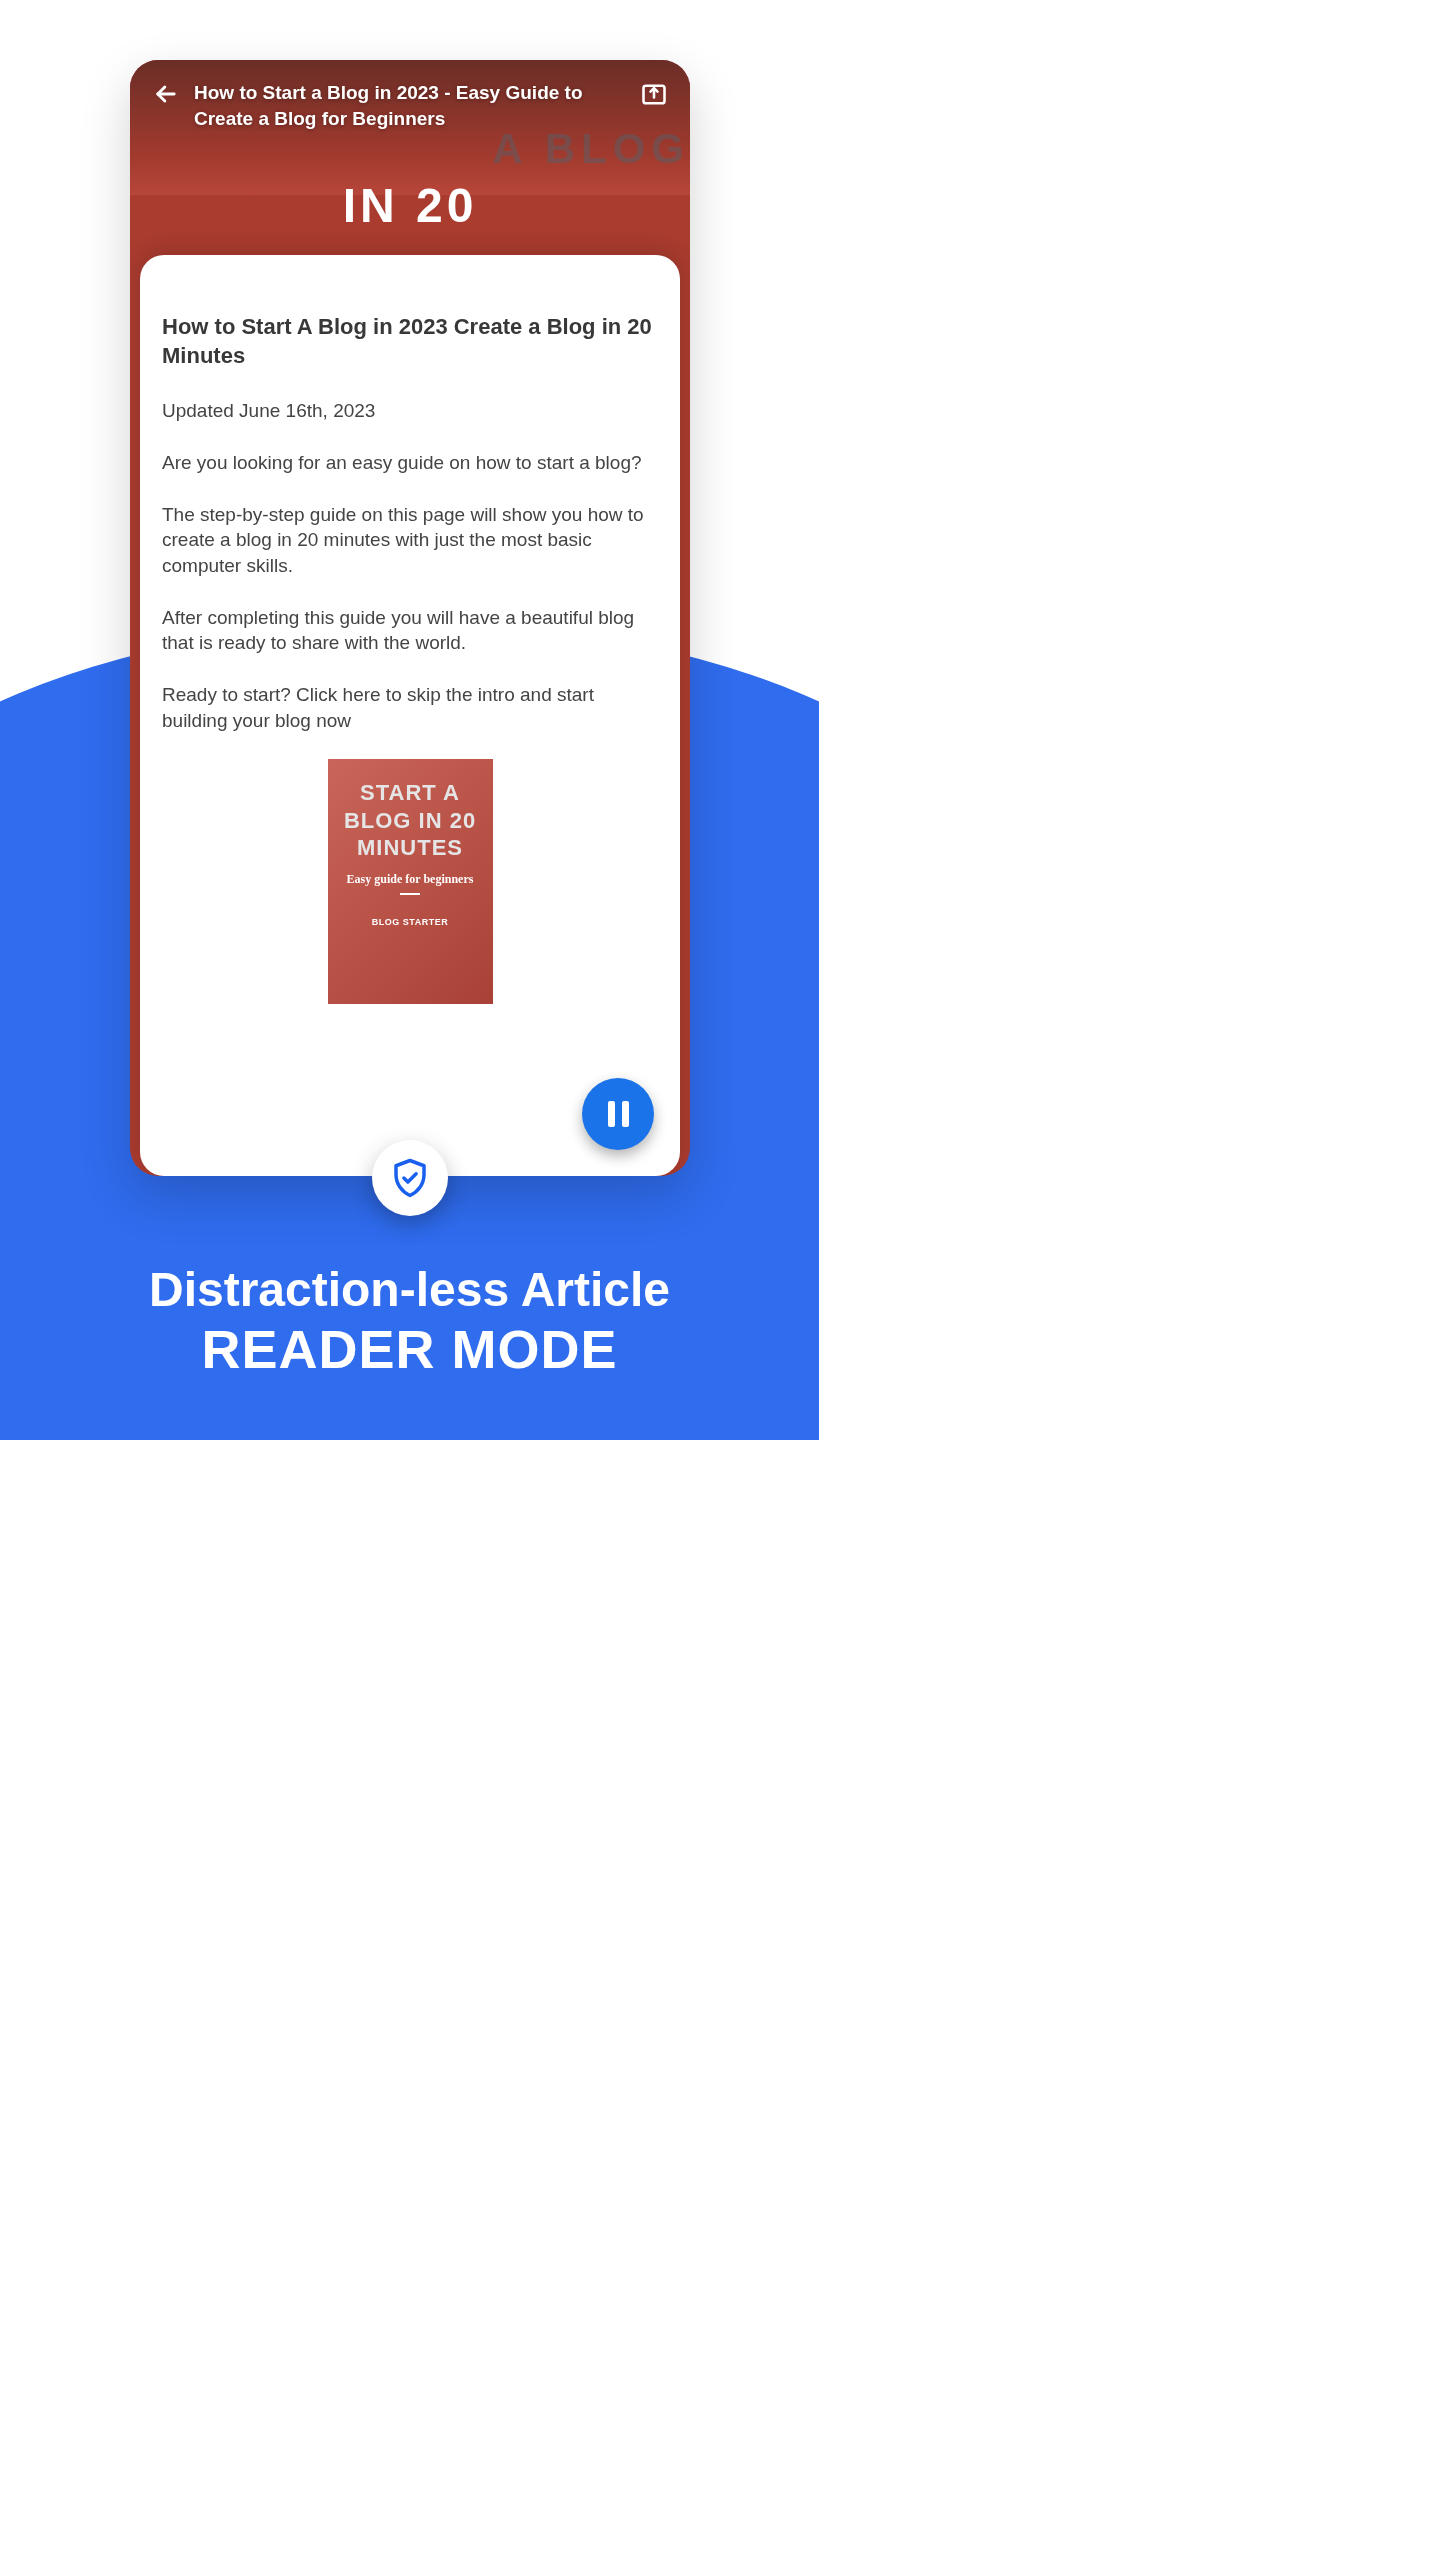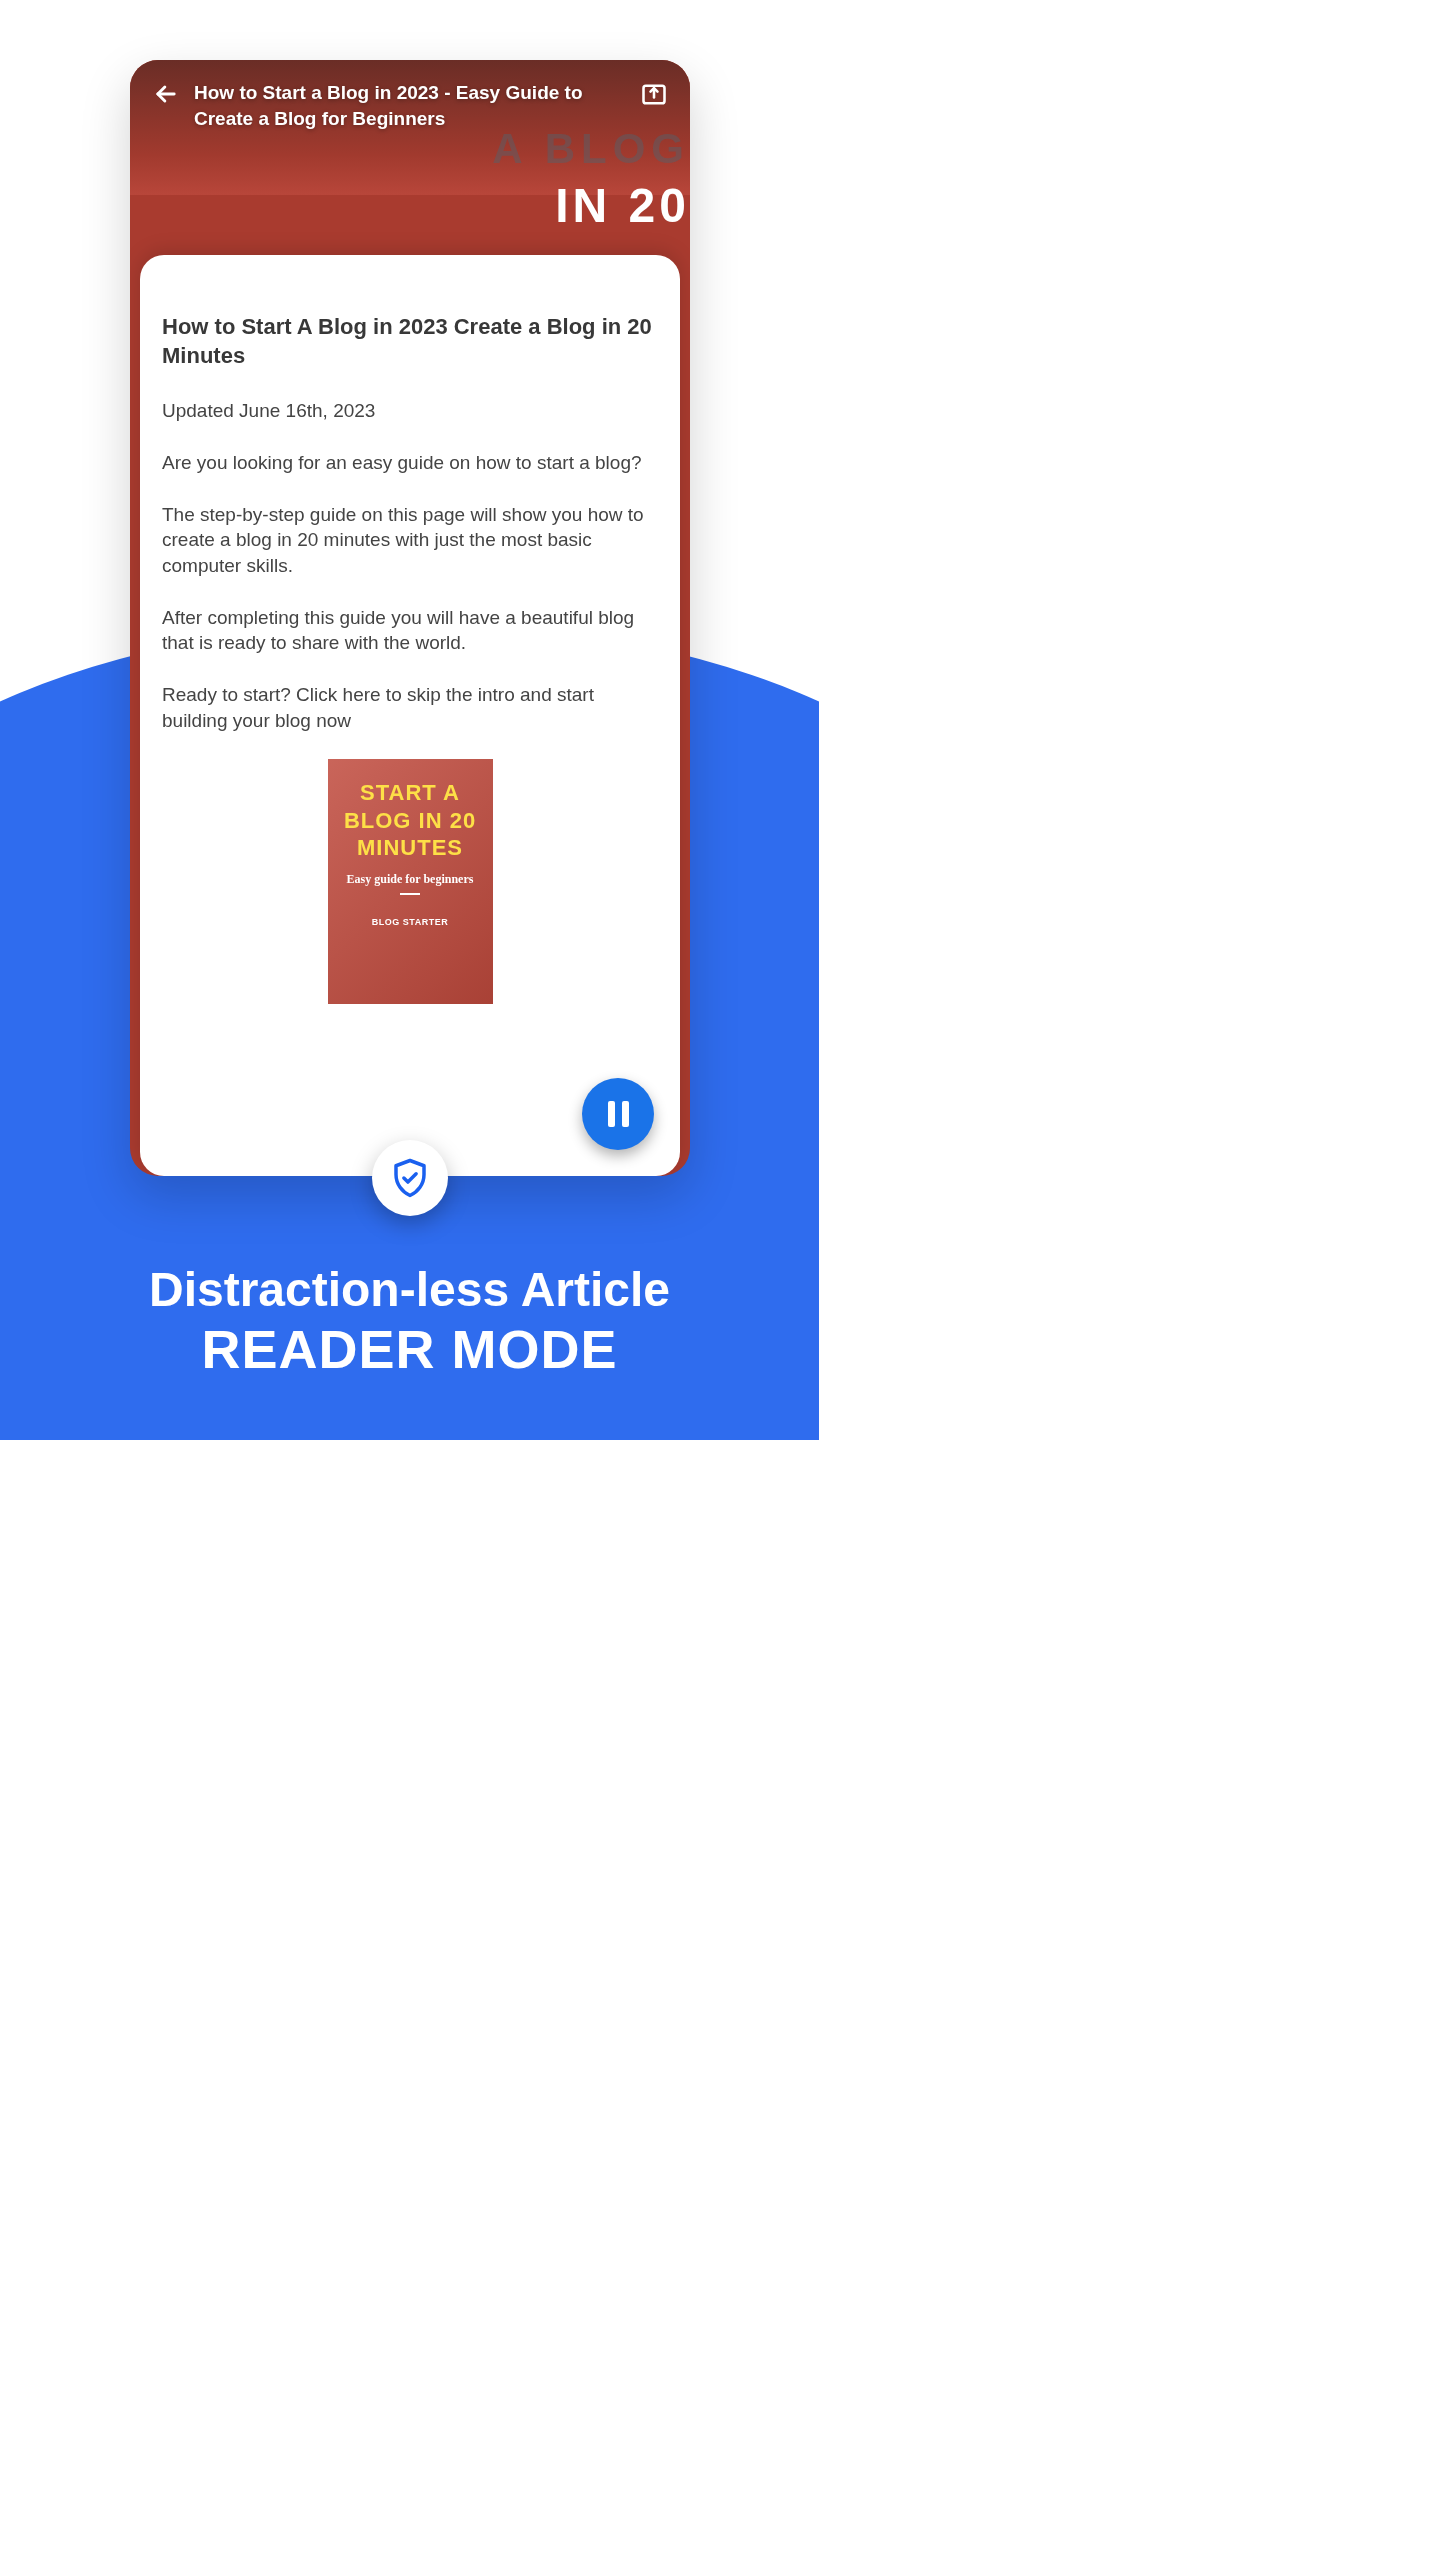--- a/index.html
+++ b/index.html
@@ -49,21 +49,21 @@
     text-align:right;
     font-size:42px;
     font-weight:900;
     color:rgba(80,100,110,.45);
     letter-spacing:6px;
     pointer-events:none;
   }
   .hdr-in20 {
     position:absolute;
     top:118px; left:0; right:0;
-    text-align:right;
+    text-align:center;
     font-size:48px;
     font-weight:900;
     color:#fff;
     letter-spacing:4px;
     pointer-events:none;
   }
   .app-bar {
     position: absolute;
     top: 20px; left: 0; right: 0;
     display: flex;
@@ -126,21 +126,21 @@
   }
   .thumb::before{
     content:"";
     position:absolute;
     left:0; top:0; width:100%; height:100%;
     background: linear-gradient(135deg, rgba(255,255,255,.15), rgba(0,0,0,.12));
   }
   .thumb .big {
     position:relative;
     z-index:1;
-    color:#fde047;
+    color:#e5e5e5;
     font-weight:900;
     font-size:22px;
     line-height:1.25;
     text-align:center;
     letter-spacing:1px;
   }
   .thumb .sub {
     position:relative;
     z-index:1;
     color:#fff;

